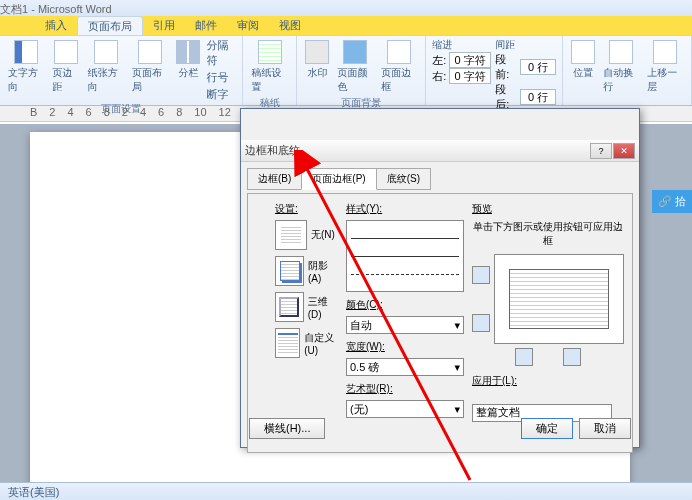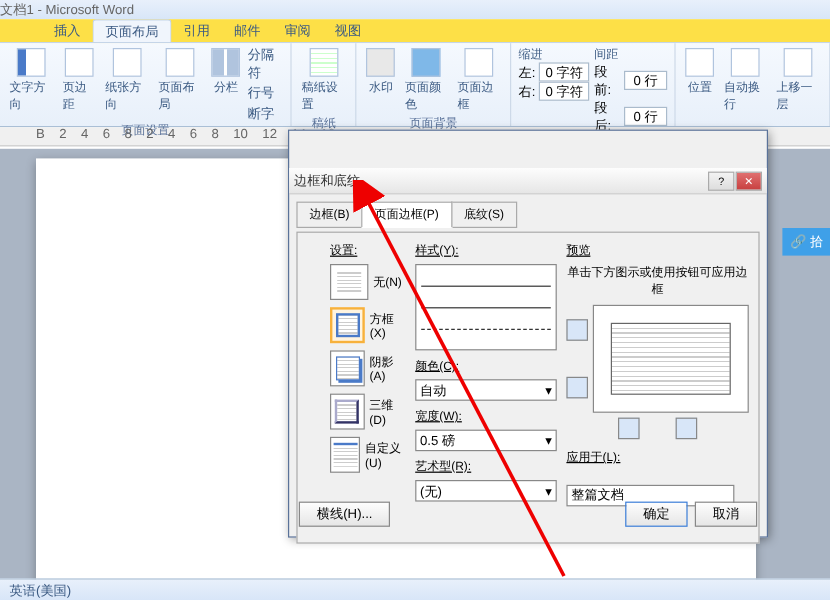--- a/index.html
+++ b/index.html
@@ -222,26 +222,20 @@
     <div class="dlg-tab-content">
       <div class="settings-col">
         <div class="section-label">设置:</div>
         <div class="setting-item">
             <div class="setting-icon">
               <div class="inner" style="background:repeating-linear-gradient(#fff,#fff 2px,#ccc 2px,#ccc 3px)"></div>
             </div>
             <span class="setting-item-label">无(N)</span>
           </div>
         <div class="setting-item">
-            <div class="setting-icon selected">
-              <div class="inner" style="border:2px solid #4a7ac8;background:repeating-linear-gradient(#fff,#fff 2px,#ccc 2px,#ccc 3px)"></div>
-            </div>
-            <span class="setting-item-label">方框(X)</span>
-          </div>
-        <div class="setting-item">
             <div class="setting-icon">
               <div class="inner" style="border:1px solid #4a7ac8;box-shadow:2px 2px #4a7ac8;background:repeating-linear-gradient(#fff,#fff 2px,#ccc 2px,#ccc 3px)"></div>
             </div>
             <span class="setting-item-label">阴影(A)</span>
           </div>
         <div class="setting-item">
             <div class="setting-icon">
               <div class="inner" style="border:2px solid;border-color:#aac #336 #336 #aac;background:repeating-linear-gradient(#fff,#fff 2px,#ccc 2px,#ccc 3px)"></div>
             </div>
             <span class="setting-item-label">三维(D)</span>

